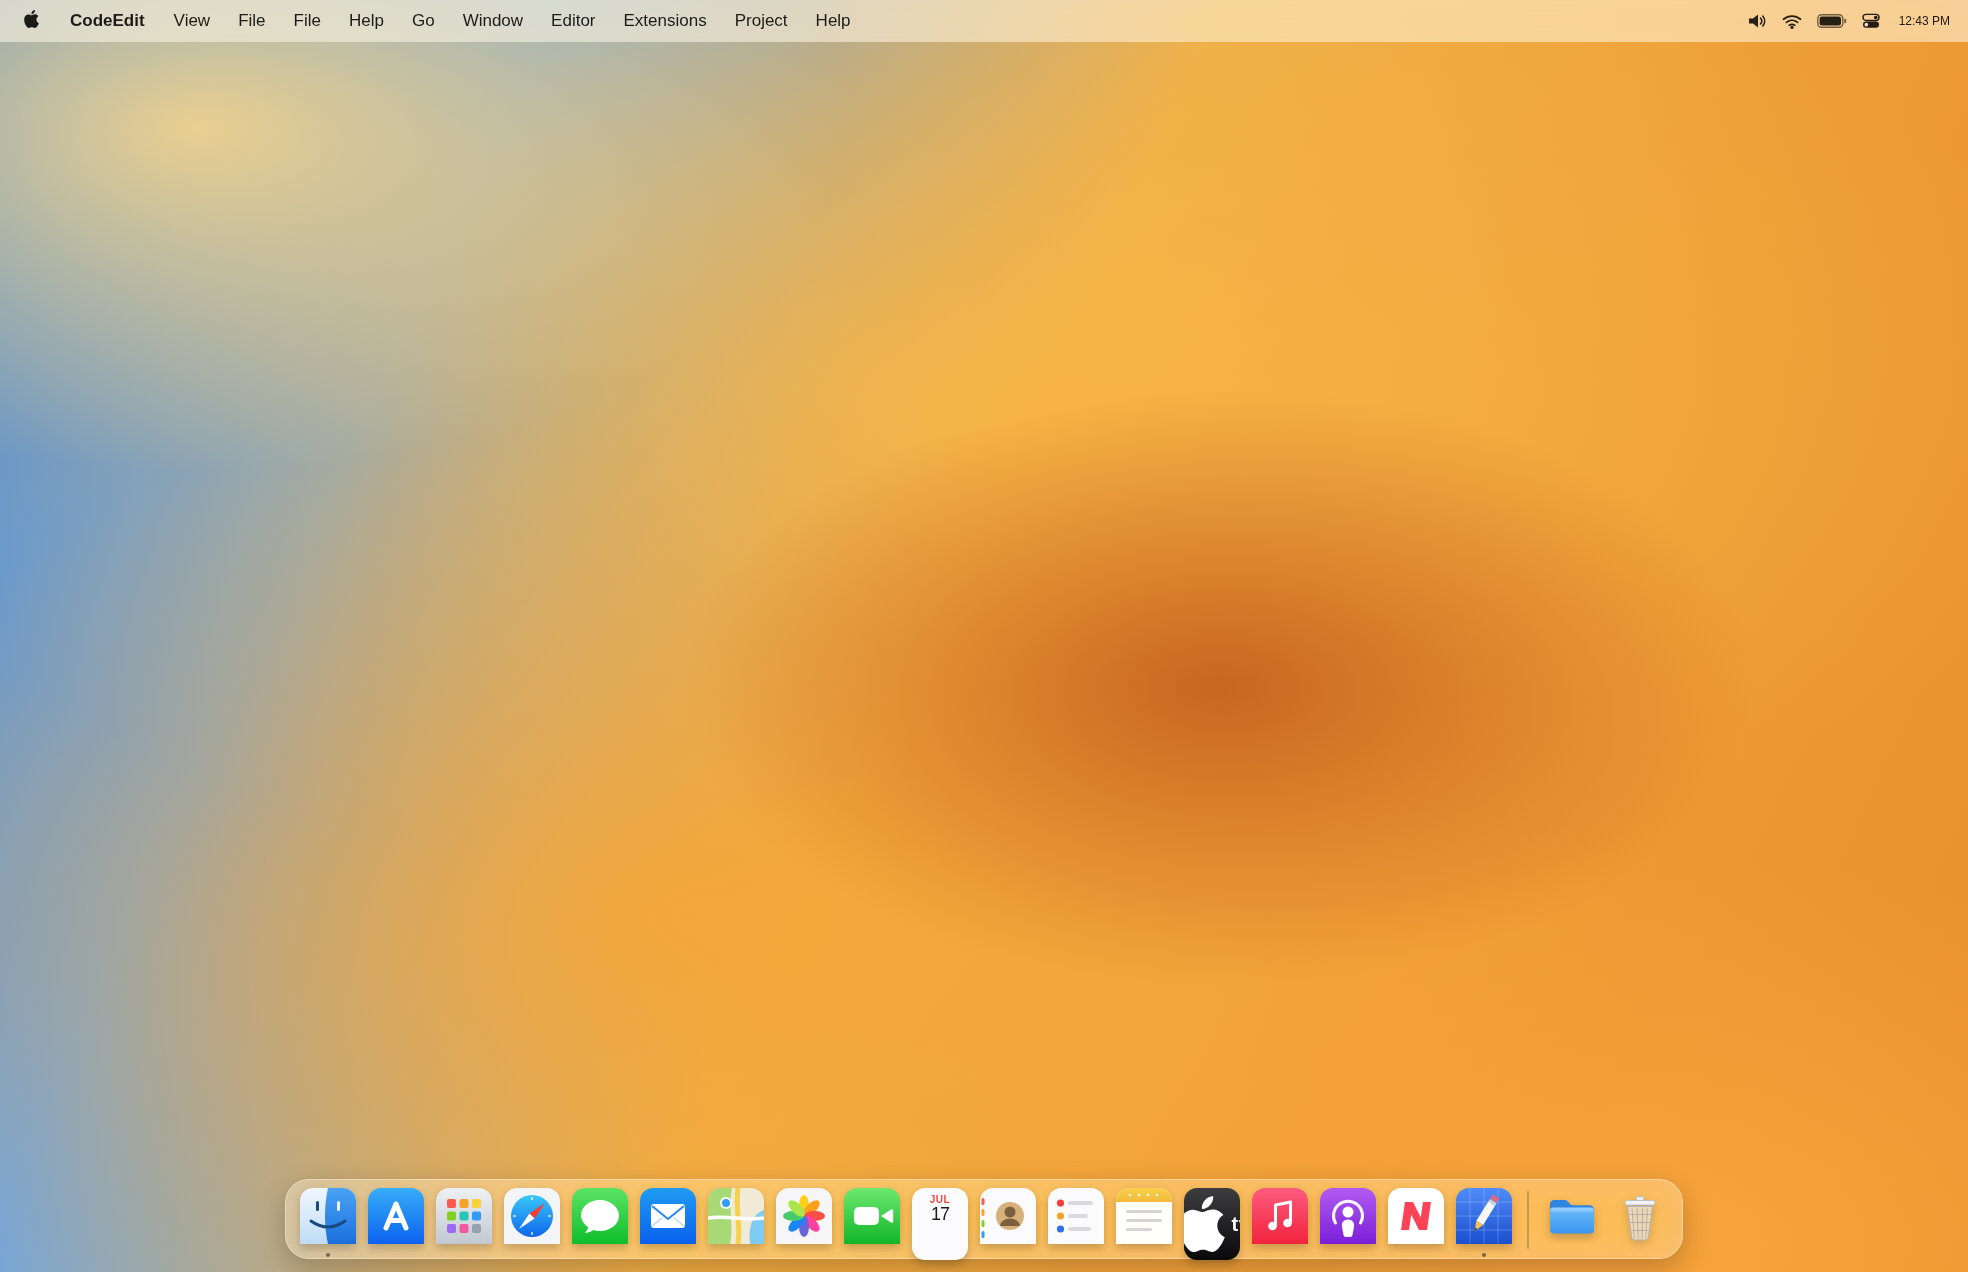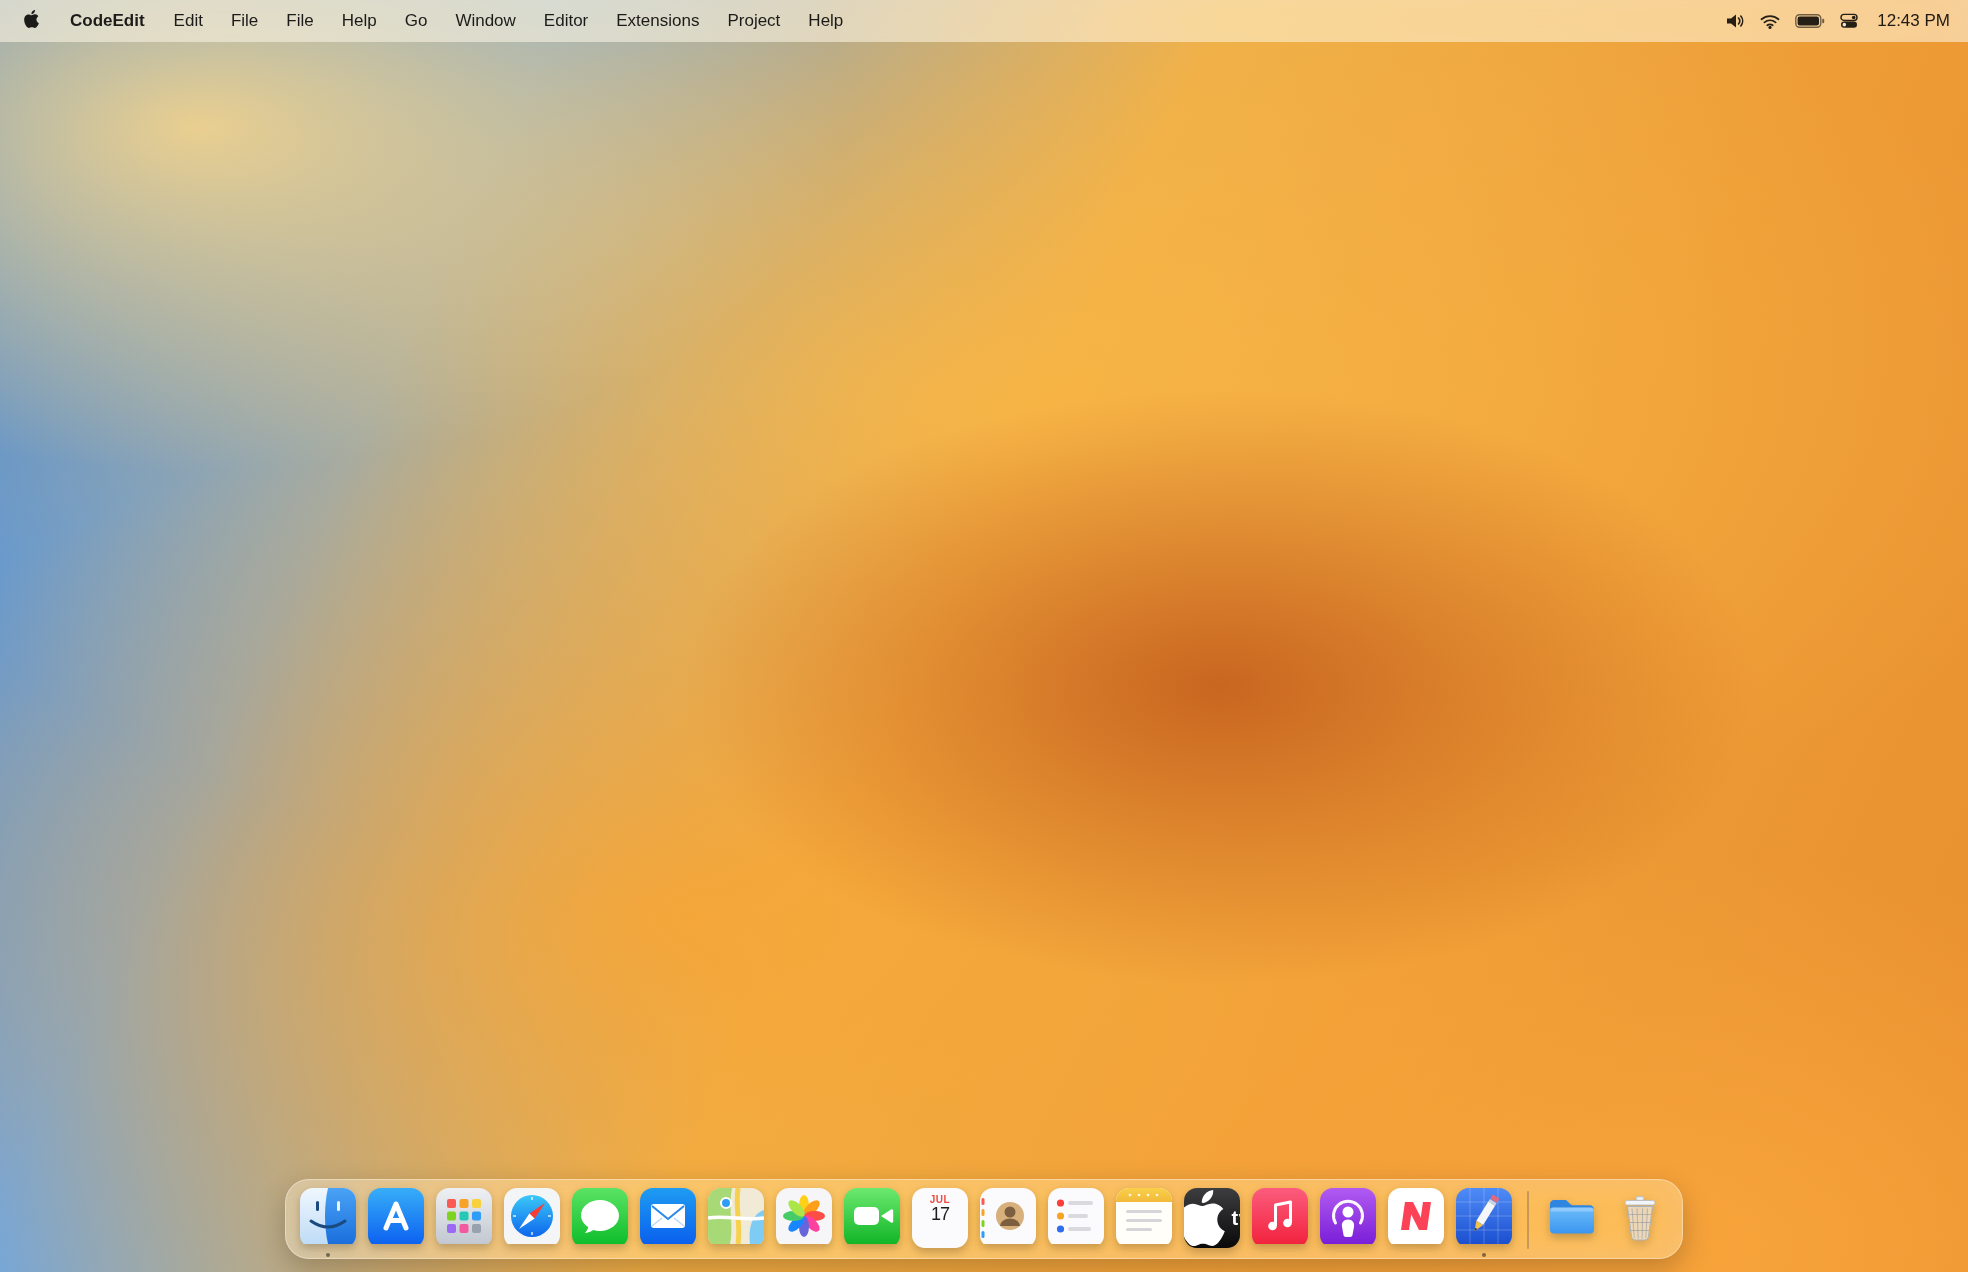--- a/index.html
+++ b/index.html
@@ -28,38 +28,38 @@
     color:rgba(0,0,0,0.88);
     font-size:17px;
     z-index:10;
   }
   .mb-left { display:flex; align-items:center; height:100%; }
   .mb-apple { display:flex; align-items:center; padding:0 16px 0 24px; height:100%; cursor:default; }
   .mb-app-name { font-weight:700; padding:0 15px; height:100%; display:flex; align-items:center; }
   .mb-item { padding:0 14px; height:100%; display:flex; align-items:center; white-space:nowrap; }
   .mb-right { margin-left:auto; display:flex; align-items:center; height:100%; gap:15px; padding-right:18px; }
   .mb-status { display:flex; align-items:center; height:100%; }
-  .mb-time { font-size:17px; padding-left:4px; white-space:nowrap; }
+  .mb-time { font-size:12px; padding-left:4px; white-space:nowrap; }
 
   
   #dock {
     position:absolute; bottom:13px; left:50%; transform:translateX(-50%);
     height:80px; display:flex; align-items:flex-start;
     padding:0 12px; gap:8px;
     background:rgba(250,248,245,0.34);
     border:1px solid rgba(255,255,255,0.35);
     border-radius:24px;
     backdrop-filter:blur(26px) saturate(1.5);
     -webkit-backdrop-filter:blur(26px) saturate(1.5);
     box-shadow:0 10px 28px rgba(0,0,0,0.22);
     z-index:10;
   }
   .dock-item { width:60px; height:80px; position:relative; display:flex; justify-content:center; padding-top:8px; }
   .app {
-    width:56px; height:60px; border-radius:13px; overflow:hidden; position:relative;
+    width:56px; height:72px; border-radius:13px; overflow:hidden; position:relative;
     filter:drop-shadow(0 4px 5px rgba(0,0,0,0.22));
   }
   .app svg { display:block; width:56px; height:56px; }
   .plain-icon { width:56px; height:56px; position:relative; filter:drop-shadow(0 4px 5px rgba(0,0,0,0.22)); }
   .plain-icon svg { display:block; width:56px; height:56px; }
   .run-dot { position:absolute; bottom:3px; left:50%; transform:translateX(-50%); width:4px; height:4px; border-radius:50%; background:rgba(30,30,30,0.55); }
   .dock-sep { width:2px; height:58px; margin:11px 5px 0 5px; background:rgba(60,60,67,0.28); border-radius:1px; }
 
   
   .app.calendar { background:#fbfbfd; display:flex; flex-direction:column; align-items:center; justify-content:flex-start; }
@@ -78,21 +78,21 @@
 <div id="menubar">
   <div class="mb-left">
     <div class="mb-apple">
       <span>
         <svg width="15" height="18" viewBox="0 0 814 1000" fill="rgba(0,0,0,0.88)">
             <path d="M788.1 340.9c-5.8 4.5-108.2 62.2-108.2 190.5 0 148.4 130.3 200.9 134.2 202.2-.6 3.2-20.7 71.9-68.7 141.9-42.8 61.6-87.5 123.1-155.5 123.1s-85.5-39.5-164-39.5c-76.5 0-103.7 40.8-165.9 40.8s-105.6-57-155.5-127C46.7 790.7 0 663 0 541.8c0-194.4 126.4-297.5 250.8-297.5 66.1 0 121.2 43.4 162.7 43.4 39.5 0 101.1-46 176.3-46 28.5 0 130.9 2.6 198.3 99.2zm-234-181.5c31.1-36.9 53.1-88.1 53.1-139.3 0-7.1-.6-14.3-1.9-20.1-50.6 1.9-110.8 33.7-147.1 75.8-28.5 32.4-55.1 83.6-55.1 135.5 0 7.8 1.3 15.6 1.9 18.1 3.2.6 8.4 1.3 13.6 1.3 45.4 0 102.5-30.4 135.5-71.3z"></path>
           </svg>
       </span>
     </div>
     <div class="mb-app-name">CodeEdit</div>
-    <div class="mb-item">Edit</div>
+    <div class="mb-item">View</div>
     <div class="mb-item">File</div>
     <div class="mb-item">File</div>
     <div class="mb-item">Help</div>
     <div class="mb-item">Go</div>
     <div class="mb-item">Window</div>
     <div class="mb-item">Editor</div>
     <div class="mb-item">Extensions</div>
     <div class="mb-item">Project</div>
     <div class="mb-item">Help</div>
   </div>

